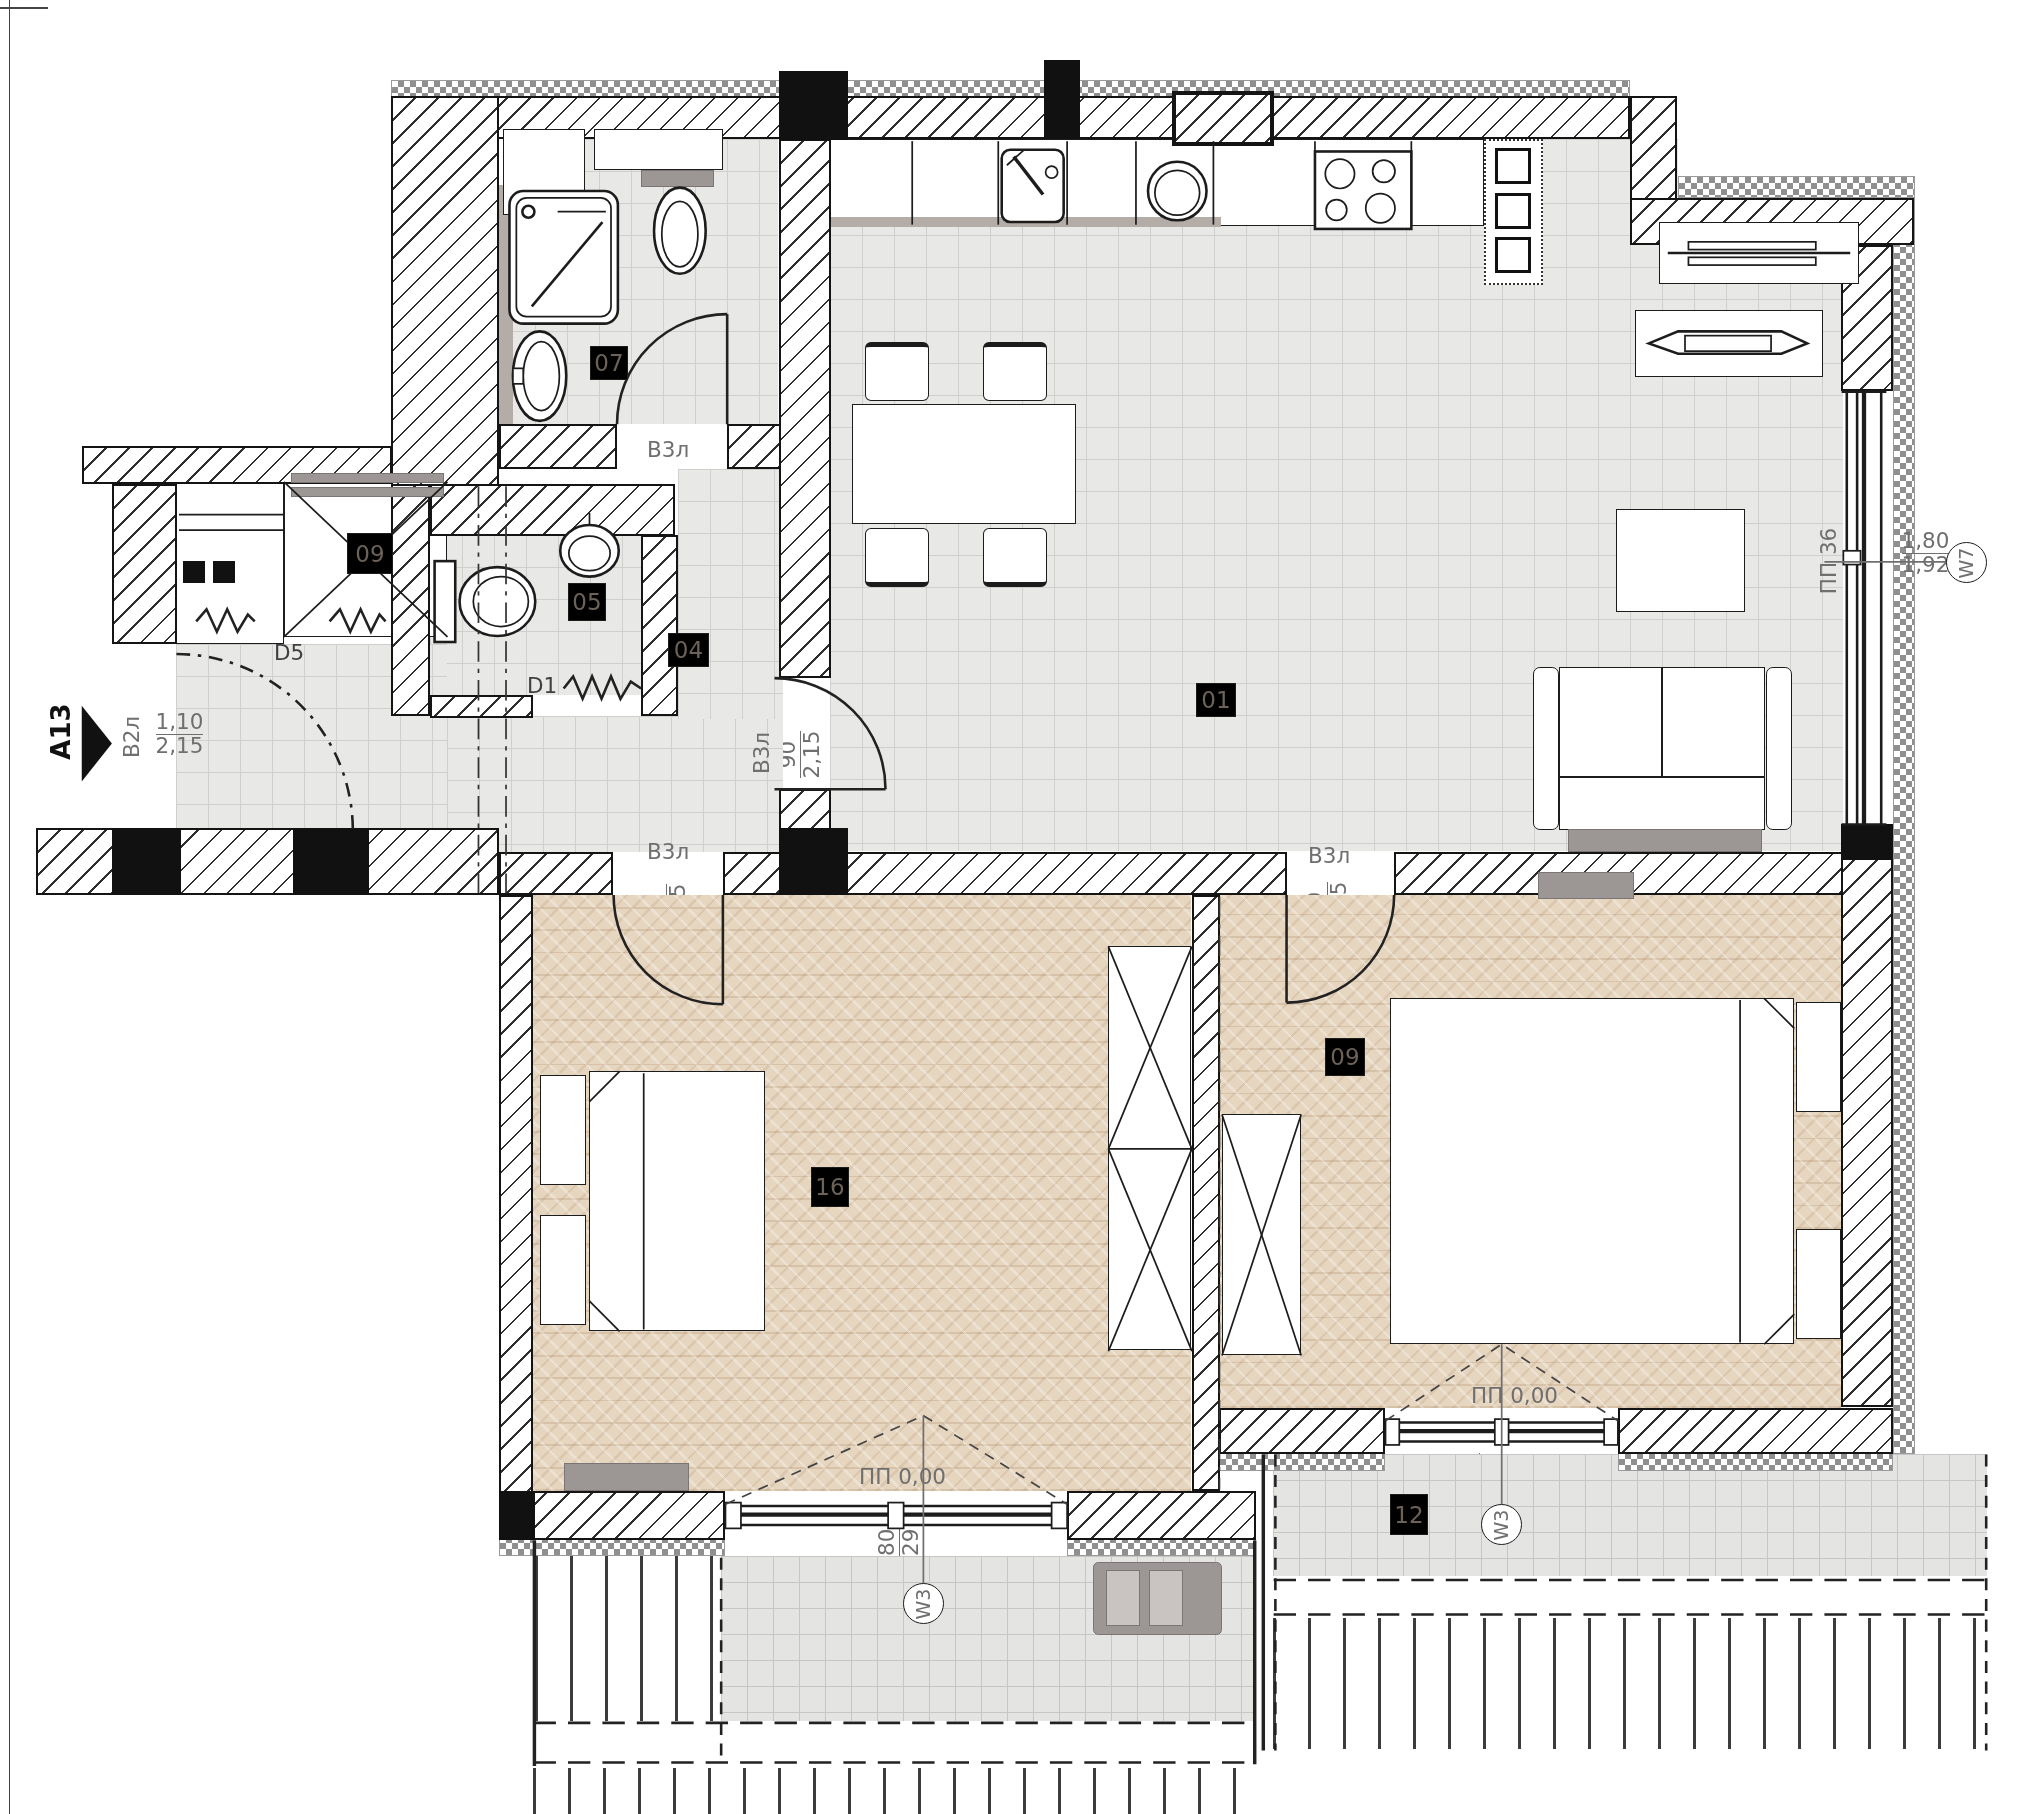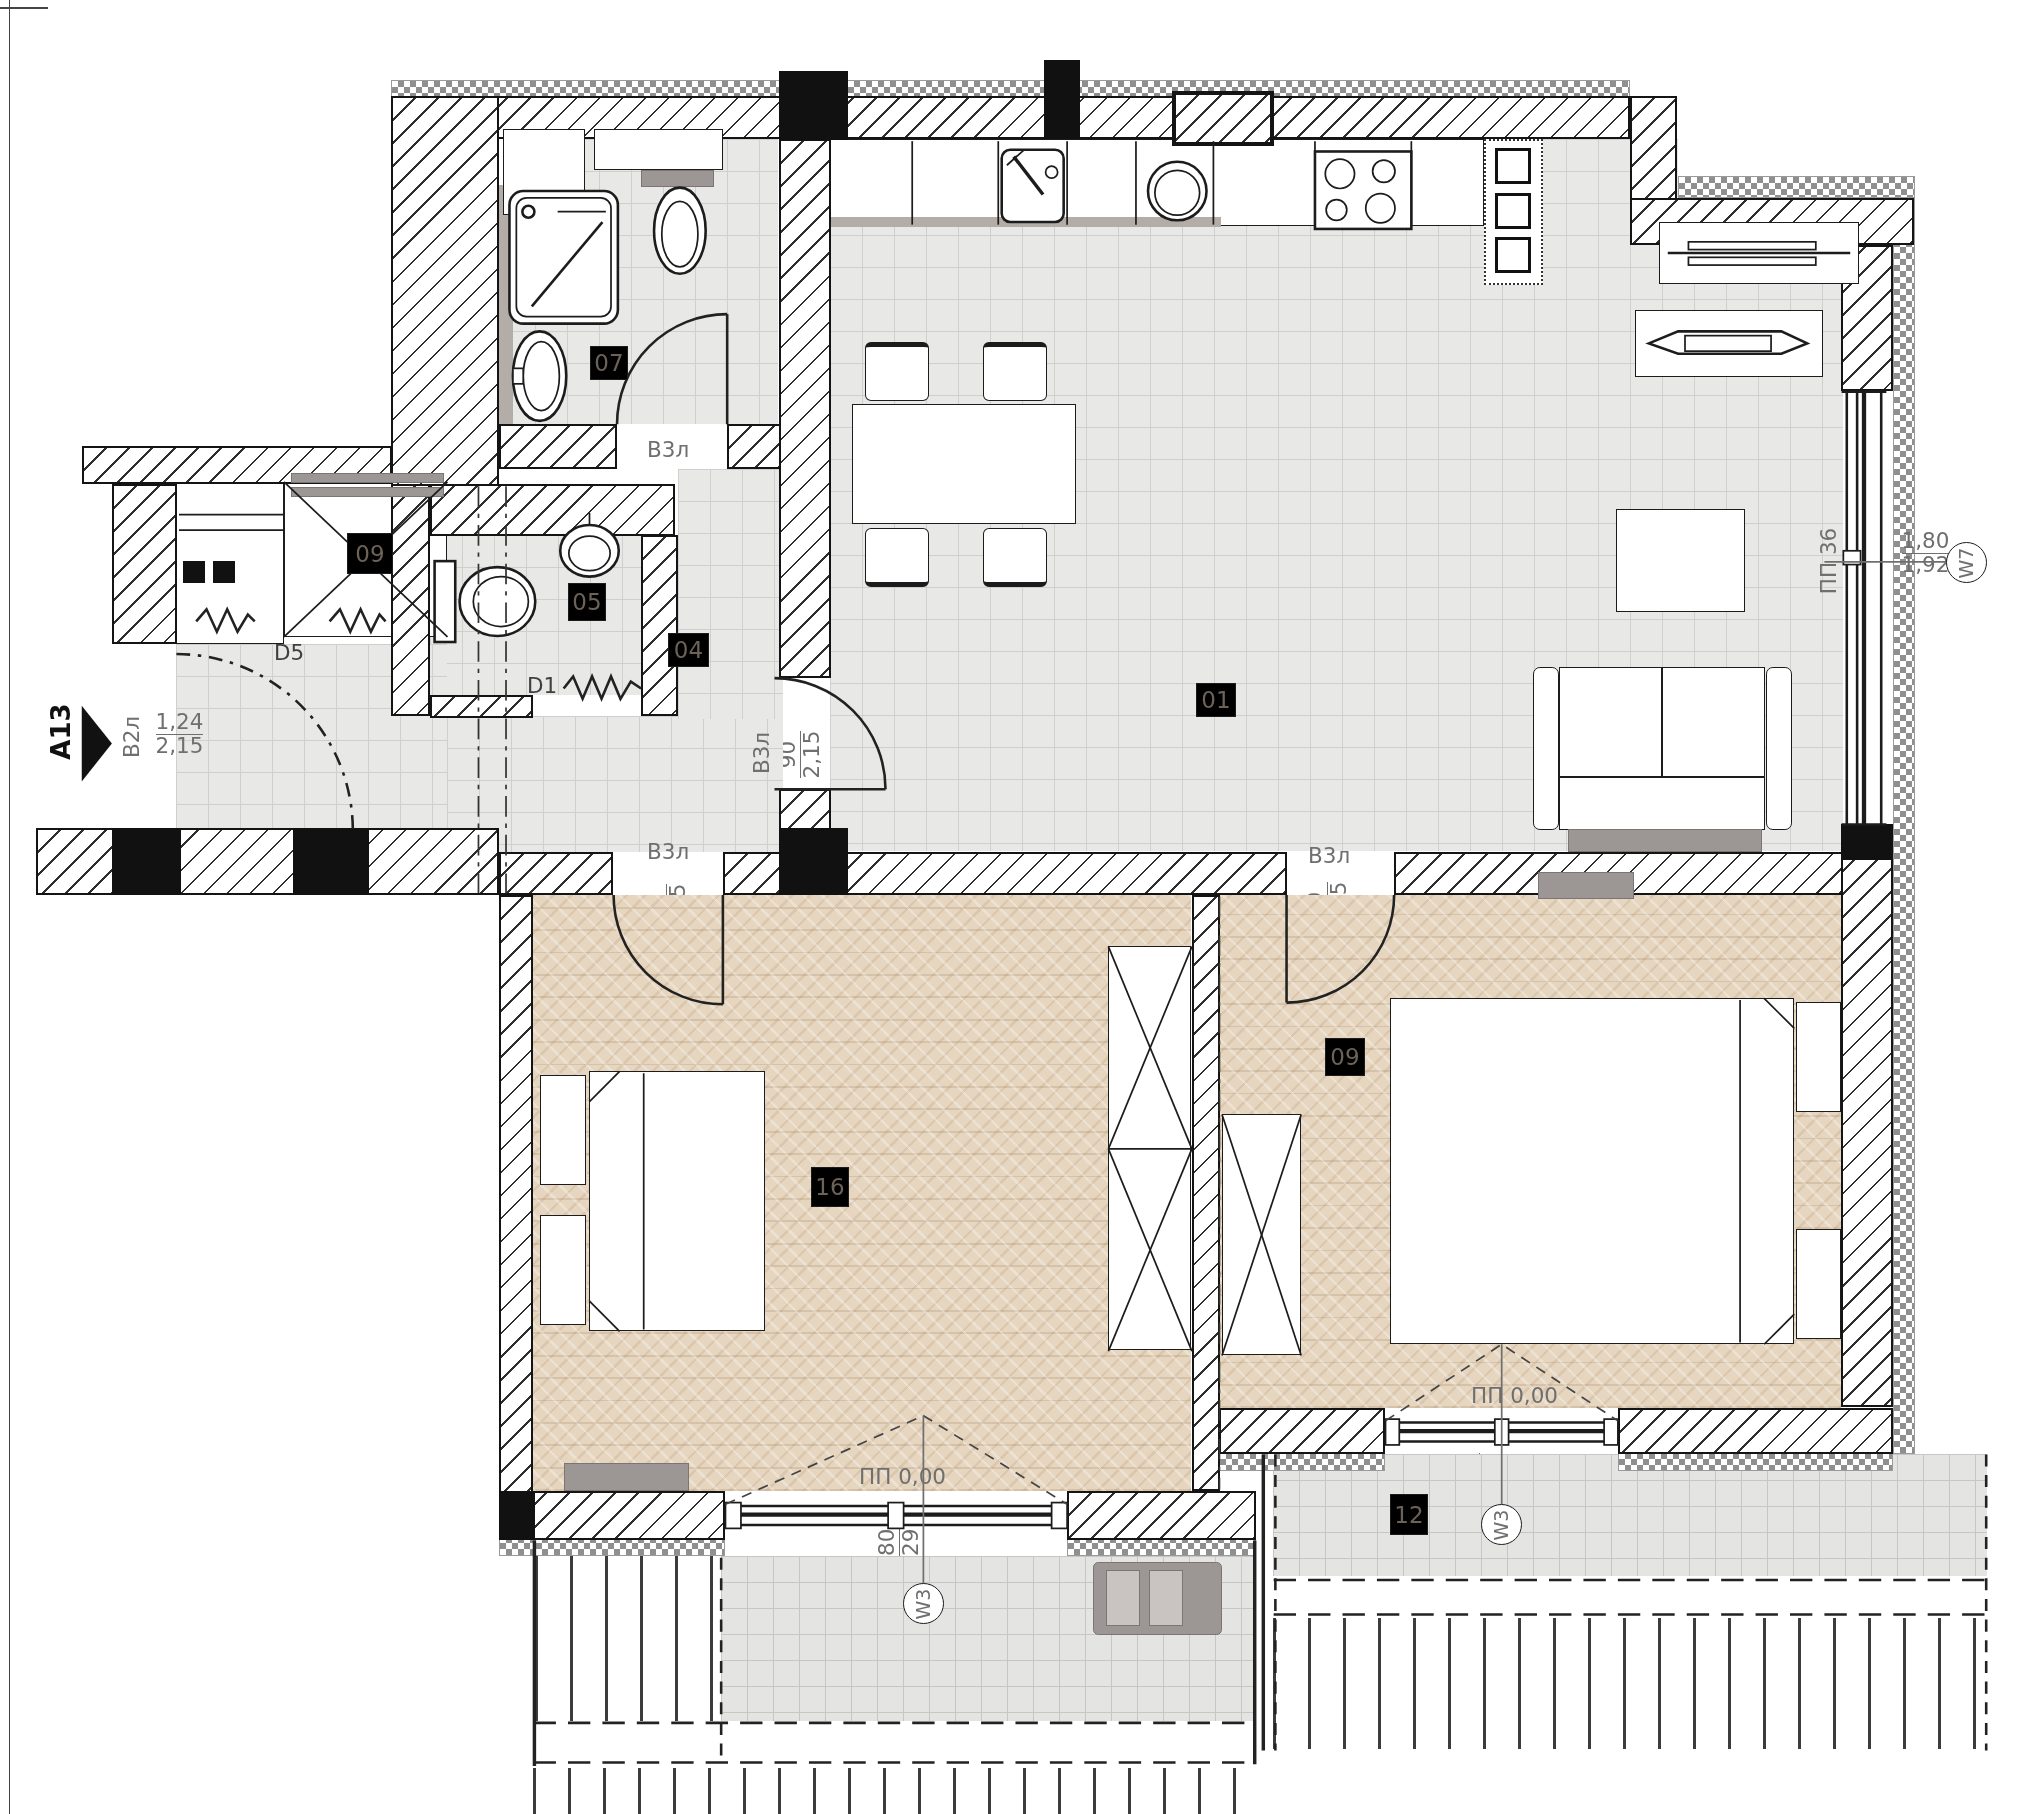--- a/index.html
+++ b/index.html
@@ -371,21 +371,21 @@
     <span>12</span>
   </div>
 
 <div class="abs marker rot" style="left:19px;top:716px;width:83px;height:31px;">
     <span>A13</span>
   </div>
 <div class="abs dim rot" style="left:102px;top:724px;width:60px;height:26px;">
     <span>В2л</span>
   </div>
 <div class="abs frac dim" style="left:151px;top:711px;width:57px;">
-  <span>1,24</span>
+  <span>1,10</span>
     <span class="den">2,15</span>
 </div>
 
 <div class="abs rot" style="left:250px;top:581px;width:79px;height:55px;">
   <span class="frac dim">
       <span>1,28</span>
       <span class="den">2,15</span>
     </span>
 </div>
 <div class="abs dim dark" style="left:274px;top:642px;width:41px;height:26px;"><span>D5</span></div>

